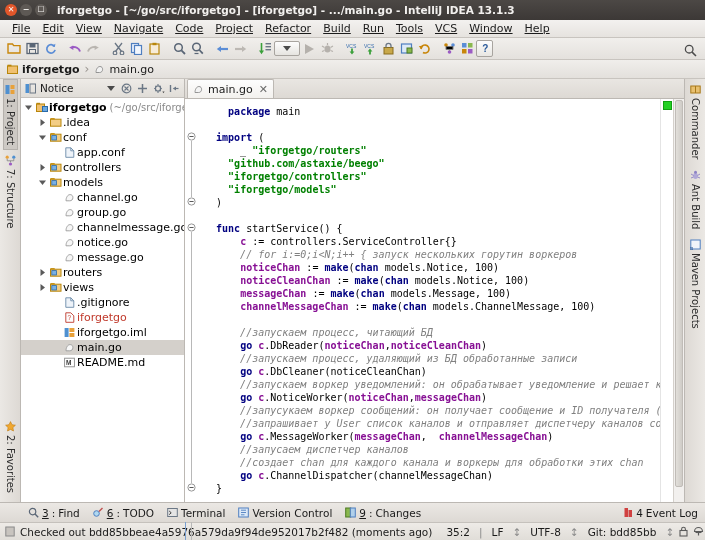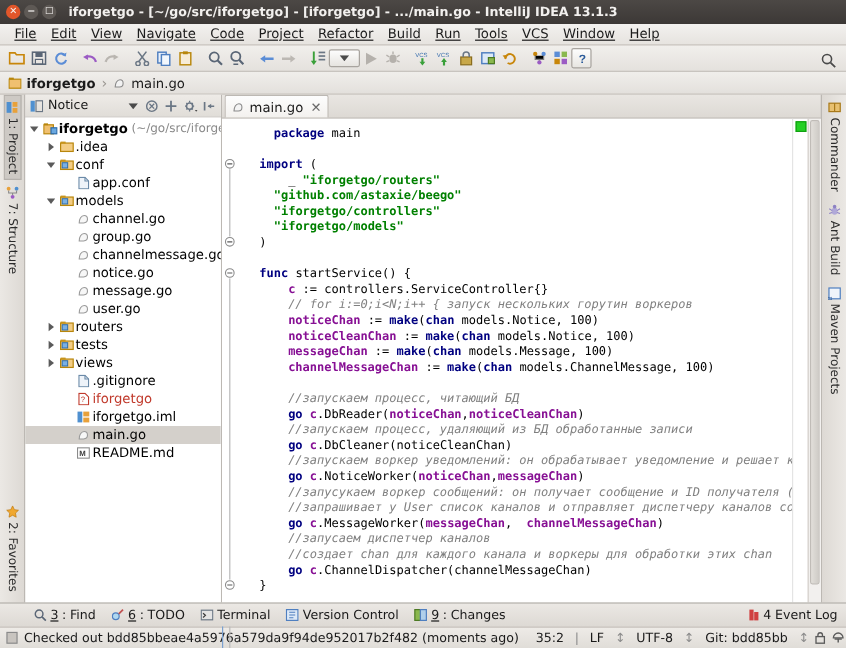--- a/index.html
+++ b/index.html
@@ -606,123 +606,113 @@
                 <path d="M1.8 0.8h5l3 3v6.5h-8z" fill="#eef3f9" stroke="#6b8aa8" stroke-width="0.9"></path>
                 <path d="M6.8 0.8v3h3" fill="none" stroke="#6b8aa8" stroke-width="0.9"></path>
               </svg>
             </span>
             <span class="lbl">app.conf</span>
           </div>
           <div class="row">
             <span style="width: 14px; min-width: 14px;"></span>
             <span class="tw">
               <svg width="9" height="9" viewBox="0 0 9 9">
-                <path d="M1 2.5h7L4.5 7z" fill="#5a5a5a"></path>
+                <path d="M2.5 1v7L7 4.5z" fill="#5a5a5a"></path>
               </svg>
             </span>
             <span class="ic">
               <svg width="12" height="11" viewBox="0 0 12 11">
                 <rect x="0.5" y="2.2" width="10.5" height="7" fill="#f3cd85" stroke="#b8860b"></rect>
                 <rect x="0.5" y="1" width="4.2" height="1.6" fill="#c8941a"></rect>
                 <rect x="1.8" y="3.6" width="4.6" height="4.4" fill="#7ab0e4" stroke="#2a6aa8" stroke-width="0.8"></rect>
               </svg>
             </span>
-            <span class="lbl">models</span>
-          </div>
-          <div class="row">
-            <span style="width: 28px; min-width: 28px;"></span>
-            <span class="tw"></span>
-            <span class="ic">
-              <svg width="11" height="11" viewBox="0 0 11 11">
-                <path d="M2 8.8c0-3.2 1.6-6.2 4.1-6.2 1.9 0 2.8 1.5 2.8 3 0 2.1-1.4 3.2-3.2 3.2z" fill="#f7f7f7" stroke="#9a9a9a" stroke-width="0.9"></path>
-              </svg>
-            </span>
-            <span class="lbl">channel.go</span>
-          </div>
-          <div class="row">
-            <span style="width: 28px; min-width: 28px;"></span>
-            <span class="tw"></span>
-            <span class="ic">
-              <svg width="11" height="11" viewBox="0 0 11 11">
-                <path d="M2 8.8c0-3.2 1.6-6.2 4.1-6.2 1.9 0 2.8 1.5 2.8 3 0 2.1-1.4 3.2-3.2 3.2z" fill="#f7f7f7" stroke="#9a9a9a" stroke-width="0.9"></path>
-              </svg>
-            </span>
-            <span class="lbl">group.go</span>
-          </div>
-          <div class="row">
-            <span style="width: 28px; min-width: 28px;"></span>
-            <span class="tw"></span>
-            <span class="ic">
-              <svg width="11" height="11" viewBox="0 0 11 11">
-                <path d="M2 8.8c0-3.2 1.6-6.2 4.1-6.2 1.9 0 2.8 1.5 2.8 3 0 2.1-1.4 3.2-3.2 3.2z" fill="#f7f7f7" stroke="#9a9a9a" stroke-width="0.9"></path>
-              </svg>
-            </span>
-            <span class="lbl">channelmessage.go</span>
-          </div>
-          <div class="row">
-            <span style="width: 28px; min-width: 28px;"></span>
-            <span class="tw"></span>
-            <span class="ic">
-              <svg width="11" height="11" viewBox="0 0 11 11">
-                <path d="M2 8.8c0-3.2 1.6-6.2 4.1-6.2 1.9 0 2.8 1.5 2.8 3 0 2.1-1.4 3.2-3.2 3.2z" fill="#f7f7f7" stroke="#9a9a9a" stroke-width="0.9"></path>
-              </svg>
-            </span>
-            <span class="lbl">notice.go</span>
-          </div>
-          <div class="row">
-            <span style="width: 28px; min-width: 28px;"></span>
-            <span class="tw"></span>
-            <span class="ic">
-              <svg width="11" height="11" viewBox="0 0 11 11">
-                <path d="M2 8.8c0-3.2 1.6-6.2 4.1-6.2 1.9 0 2.8 1.5 2.8 3 0 2.1-1.4 3.2-3.2 3.2z" fill="#f7f7f7" stroke="#9a9a9a" stroke-width="0.9"></path>
-              </svg>
-            </span>
-            <span class="lbl">message.go</span>
-          </div>
-          <div class="row">
-            <span style="width: 28px; min-width: 28px;"></span>
-            <span class="tw"></span>
-            <span class="ic">
-              <svg width="11" height="11" viewBox="0 0 11 11">
-                <path d="M2 8.8c0-3.2 1.6-6.2 4.1-6.2 1.9 0 2.8 1.5 2.8 3 0 2.1-1.4 3.2-3.2 3.2z" fill="#f7f7f7" stroke="#9a9a9a" stroke-width="0.9"></path>
-              </svg>
-            </span>
-            <span class="lbl">user.go</span>
+            <span class="lbl">controllers</span>
           </div>
           <div class="row">
             <span style="width: 14px; min-width: 14px;"></span>
             <span class="tw">
               <svg width="9" height="9" viewBox="0 0 9 9">
-                <path d="M2.5 1v7L7 4.5z" fill="#5a5a5a"></path>
+                <path d="M1 2.5h7L4.5 7z" fill="#5a5a5a"></path>
               </svg>
             </span>
             <span class="ic">
               <svg width="12" height="11" viewBox="0 0 12 11">
                 <rect x="0.5" y="2.2" width="10.5" height="7" fill="#f3cd85" stroke="#b8860b"></rect>
                 <rect x="0.5" y="1" width="4.2" height="1.6" fill="#c8941a"></rect>
                 <rect x="1.8" y="3.6" width="4.6" height="4.4" fill="#7ab0e4" stroke="#2a6aa8" stroke-width="0.8"></rect>
               </svg>
             </span>
-            <span class="lbl">routers</span>
+            <span class="lbl">models</span>
+          </div>
+          <div class="row">
+            <span style="width: 28px; min-width: 28px;"></span>
+            <span class="tw"></span>
+            <span class="ic">
+              <svg width="11" height="11" viewBox="0 0 11 11">
+                <path d="M2 8.8c0-3.2 1.6-6.2 4.1-6.2 1.9 0 2.8 1.5 2.8 3 0 2.1-1.4 3.2-3.2 3.2z" fill="#f7f7f7" stroke="#9a9a9a" stroke-width="0.9"></path>
+              </svg>
+            </span>
+            <span class="lbl">channel.go</span>
+          </div>
+          <div class="row">
+            <span style="width: 28px; min-width: 28px;"></span>
+            <span class="tw"></span>
+            <span class="ic">
+              <svg width="11" height="11" viewBox="0 0 11 11">
+                <path d="M2 8.8c0-3.2 1.6-6.2 4.1-6.2 1.9 0 2.8 1.5 2.8 3 0 2.1-1.4 3.2-3.2 3.2z" fill="#f7f7f7" stroke="#9a9a9a" stroke-width="0.9"></path>
+              </svg>
+            </span>
+            <span class="lbl">group.go</span>
+          </div>
+          <div class="row">
+            <span style="width: 28px; min-width: 28px;"></span>
+            <span class="tw"></span>
+            <span class="ic">
+              <svg width="11" height="11" viewBox="0 0 11 11">
+                <path d="M2 8.8c0-3.2 1.6-6.2 4.1-6.2 1.9 0 2.8 1.5 2.8 3 0 2.1-1.4 3.2-3.2 3.2z" fill="#f7f7f7" stroke="#9a9a9a" stroke-width="0.9"></path>
+              </svg>
+            </span>
+            <span class="lbl">channelmessage.go</span>
+          </div>
+          <div class="row">
+            <span style="width: 28px; min-width: 28px;"></span>
+            <span class="tw"></span>
+            <span class="ic">
+              <svg width="11" height="11" viewBox="0 0 11 11">
+                <path d="M2 8.8c0-3.2 1.6-6.2 4.1-6.2 1.9 0 2.8 1.5 2.8 3 0 2.1-1.4 3.2-3.2 3.2z" fill="#f7f7f7" stroke="#9a9a9a" stroke-width="0.9"></path>
+              </svg>
+            </span>
+            <span class="lbl">notice.go</span>
+          </div>
+          <div class="row">
+            <span style="width: 28px; min-width: 28px;"></span>
+            <span class="tw"></span>
+            <span class="ic">
+              <svg width="11" height="11" viewBox="0 0 11 11">
+                <path d="M2 8.8c0-3.2 1.6-6.2 4.1-6.2 1.9 0 2.8 1.5 2.8 3 0 2.1-1.4 3.2-3.2 3.2z" fill="#f7f7f7" stroke="#9a9a9a" stroke-width="0.9"></path>
+              </svg>
+            </span>
+            <span class="lbl">message.go</span>
           </div>
           <div class="row">
             <span style="width: 14px; min-width: 14px;"></span>
             <span class="tw">
               <svg width="9" height="9" viewBox="0 0 9 9">
                 <path d="M2.5 1v7L7 4.5z" fill="#5a5a5a"></path>
               </svg>
             </span>
             <span class="ic">
               <svg width="12" height="11" viewBox="0 0 12 11">
                 <rect x="0.5" y="2.2" width="10.5" height="7" fill="#f3cd85" stroke="#b8860b"></rect>
                 <rect x="0.5" y="1" width="4.2" height="1.6" fill="#c8941a"></rect>
                 <rect x="1.8" y="3.6" width="4.6" height="4.4" fill="#7ab0e4" stroke="#2a6aa8" stroke-width="0.8"></rect>
               </svg>
             </span>
-            <span class="lbl">tests</span>
+            <span class="lbl">routers</span>
           </div>
           <div class="row">
             <span style="width: 14px; min-width: 14px;"></span>
             <span class="tw">
               <svg width="9" height="9" viewBox="0 0 9 9">
                 <path d="M2.5 1v7L7 4.5z" fill="#5a5a5a"></path>
               </svg>
             </span>
             <span class="ic">
               <svg width="12" height="11" viewBox="0 0 12 11">

